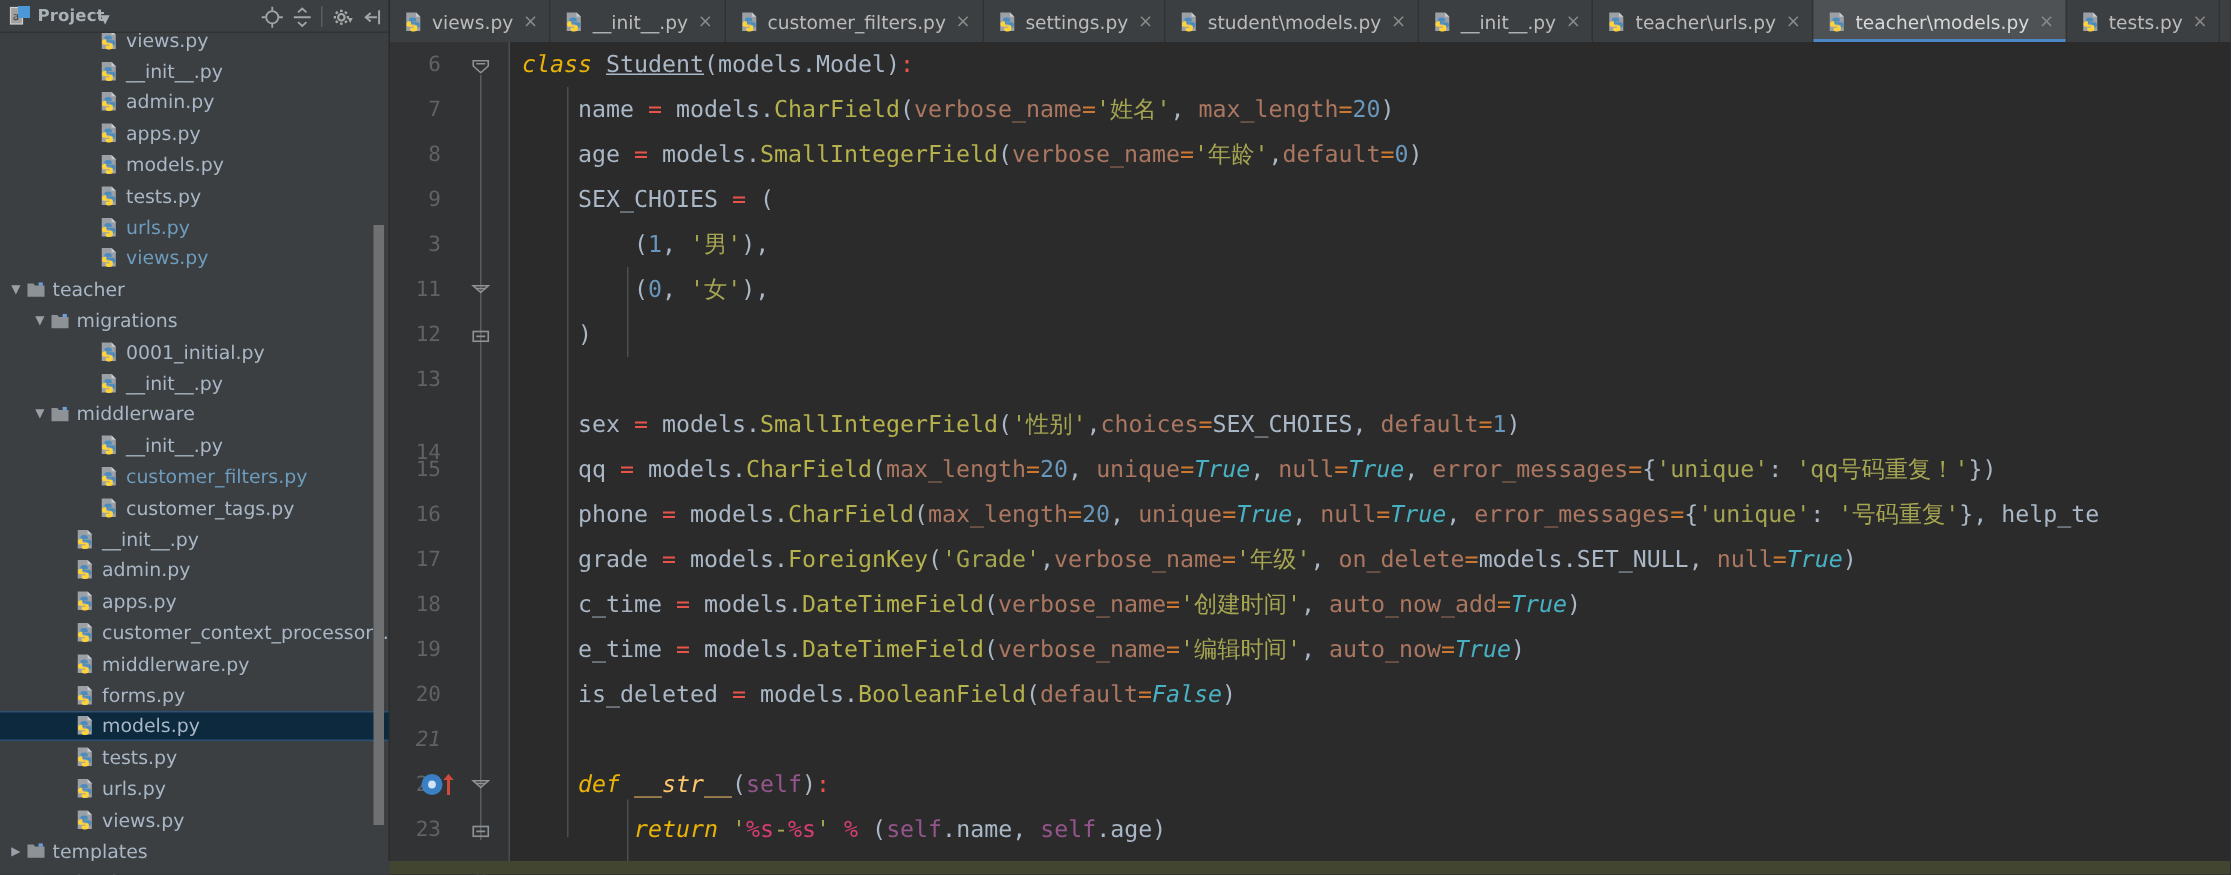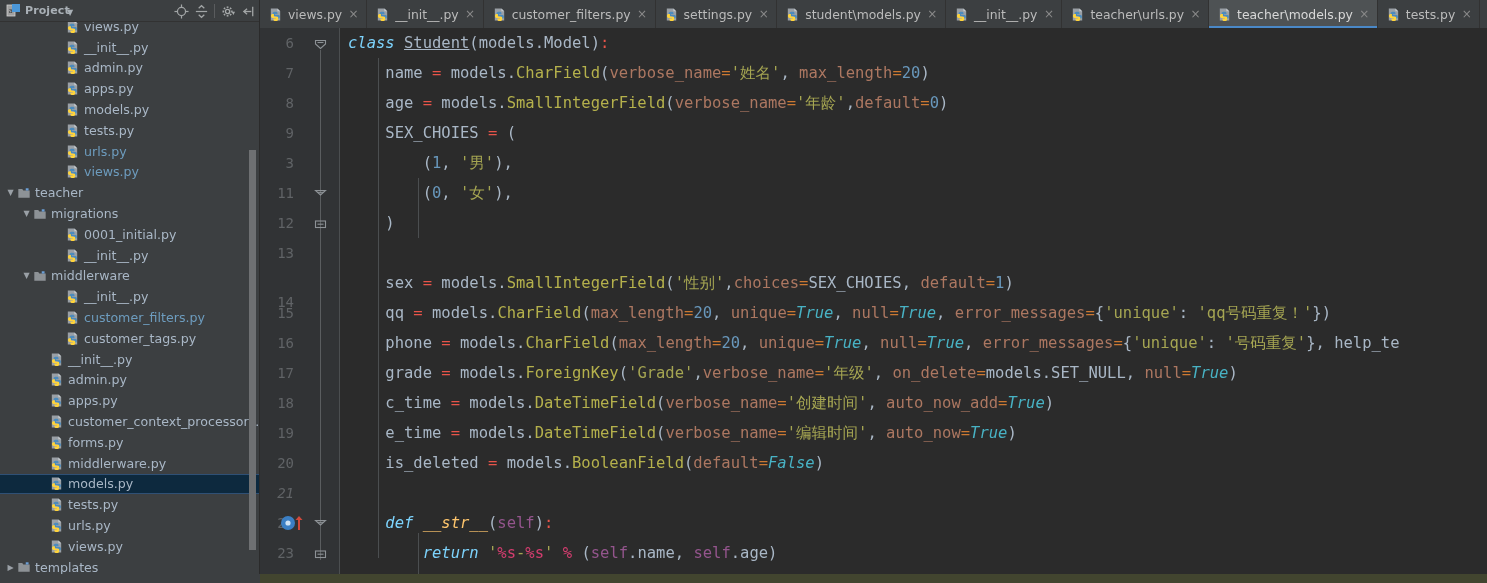--- a/index.html
+++ b/index.html
@@ -203,21 +203,21 @@
     font-family: "DejaVu Sans Mono", "Liberation Mono", monospace;
     font-size: 15.5px;
     color: #a9b7c6;
     white-space: pre;
   }
   .indent-guide {
     position: absolute; width: 1px; background: #4b4e50;
   }
 
   
-  .kw   { color: #7dd3fc; font-style: italic; }
+  .kw   { color: #eab308; font-style: italic; }
   .kw2  { color: #cc7832; }
   .cls  { color: #a9b7c6; text-decoration: underline; }
   .deff { color: #ffc66d; font-style: italic; }
   .meth { color: #b5b14c; }
   .param{ color: #ac7761; }
   .str  { color: #a5a552; }
   .num  { color: #6897bb; }
   .boolv{ color: #48b2c4; font-style: italic; }
   .op   { color: #e8544a; }
   .punc { color: #a9b7c6; }
@@ -545,33 +545,33 @@
           <div class="row">
             <span class="twisty" style="margin-left: 36px;"></span>
             <span class="ico">
               <svg width="15" height="15" viewBox="0 0 16 16">
                 <path d="M3 1.5 h7 l3 3 v10 h-10 z" fill="#9aa0a6"></path>
                 <path d="M10 1.5 l3 3 h-3 z" fill="#c6cbd0"></path>
                 <path d="M5 6.6 c0-1 .9-1.6 2.6-1.6 c1.7 0 2.5 .5 2.5 1.5 v1.3 h-2.6 v.6 h3.6 c1 0 1.6 .7 1.6 1.9 c0 1.4-.7 2.1-2.2 2.1 h-.9 v-1.4 c0-1-.6-1.5-1.8-1.5 h-1.7 c-.8 0-1.1-.4-1.1-1.2 z" fill="#4b8bbe"></path>
                 <path d="M10.9 13.4 c0 1-.9 1.6-2.6 1.6 c-1.7 0-2.5-.5-2.5-1.5 v-1.3 h2.6 v-.6 h-3.6 c-1 0-1.6-.7-1.6-1.9 c0-1.4 .7-2.1 2.2-2.1 h.9 v1.4 c0 1 .6 1.5 1.8 1.5 h1.7 c.8 0 1.1 .4 1.1 1.2 z" fill="#ffd43b"></path>
               </svg>
             </span>
+            <span class="row-label">middlerware.py</span>
+          </div>
+          <div class="row">
+            <span class="twisty" style="margin-left: 36px;"></span>
+            <span class="ico">
+              <svg width="15" height="15" viewBox="0 0 16 16">
+                <path d="M3 1.5 h7 l3 3 v10 h-10 z" fill="#9aa0a6"></path>
+                <path d="M10 1.5 l3 3 h-3 z" fill="#c6cbd0"></path>
+                <path d="M5 6.6 c0-1 .9-1.6 2.6-1.6 c1.7 0 2.5 .5 2.5 1.5 v1.3 h-2.6 v.6 h3.6 c1 0 1.6 .7 1.6 1.9 c0 1.4-.7 2.1-2.2 2.1 h-.9 v-1.4 c0-1-.6-1.5-1.8-1.5 h-1.7 c-.8 0-1.1-.4-1.1-1.2 z" fill="#4b8bbe"></path>
+                <path d="M10.9 13.4 c0 1-.9 1.6-2.6 1.6 c-1.7 0-2.5-.5-2.5-1.5 v-1.3 h2.6 v-.6 h-3.6 c-1 0-1.6-.7-1.6-1.9 c0-1.4 .7-2.1 2.2-2.1 h.9 v1.4 c0 1 .6 1.5 1.8 1.5 h1.7 c.8 0 1.1 .4 1.1 1.2 z" fill="#ffd43b"></path>
+              </svg>
+            </span>
             <span class="row-label">forms.py</span>
-          </div>
-          <div class="row">
-            <span class="twisty" style="margin-left: 36px;"></span>
-            <span class="ico">
-              <svg width="15" height="15" viewBox="0 0 16 16">
-                <path d="M3 1.5 h7 l3 3 v10 h-10 z" fill="#9aa0a6"></path>
-                <path d="M10 1.5 l3 3 h-3 z" fill="#c6cbd0"></path>
-                <path d="M5 6.6 c0-1 .9-1.6 2.6-1.6 c1.7 0 2.5 .5 2.5 1.5 v1.3 h-2.6 v.6 h3.6 c1 0 1.6 .7 1.6 1.9 c0 1.4-.7 2.1-2.2 2.1 h-.9 v-1.4 c0-1-.6-1.5-1.8-1.5 h-1.7 c-.8 0-1.1-.4-1.1-1.2 z" fill="#4b8bbe"></path>
-                <path d="M10.9 13.4 c0 1-.9 1.6-2.6 1.6 c-1.7 0-2.5-.5-2.5-1.5 v-1.3 h2.6 v-.6 h-3.6 c-1 0-1.6-.7-1.6-1.9 c0-1.4 .7-2.1 2.2-2.1 h.9 v1.4 c0 1 .6 1.5 1.8 1.5 h1.7 c.8 0 1.1 .4 1.1 1.2 z" fill="#ffd43b"></path>
-              </svg>
-            </span>
-            <span class="row-label">middlerware.py</span>
           </div>
           <div class="row selected">
             <span class="twisty" style="margin-left: 36px;"></span>
             <span class="ico">
               <svg width="15" height="15" viewBox="0 0 16 16">
                 <path d="M3 1.5 h7 l3 3 v10 h-10 z" fill="#9aa0a6"></path>
                 <path d="M10 1.5 l3 3 h-3 z" fill="#c6cbd0"></path>
                 <path d="M5 6.6 c0-1 .9-1.6 2.6-1.6 c1.7 0 2.5 .5 2.5 1.5 v1.3 h-2.6 v.6 h3.6 c1 0 1.6 .7 1.6 1.9 c0 1.4-.7 2.1-2.2 2.1 h-.9 v-1.4 c0-1-.6-1.5-1.8-1.5 h-1.7 c-.8 0-1.1-.4-1.1-1.2 z" fill="#4b8bbe"></path>
                 <path d="M10.9 13.4 c0 1-.9 1.6-2.6 1.6 c-1.7 0-2.5-.5-2.5-1.5 v-1.3 h2.6 v-.6 h-3.6 c-1 0-1.6-.7-1.6-1.9 c0-1.4 .7-2.1 2.2-2.1 h.9 v1.4 c0 1 .6 1.5 1.8 1.5 h1.7 c.8 0 1.1 .4 1.1 1.2 z" fill="#ffd43b"></path>
               </svg>

